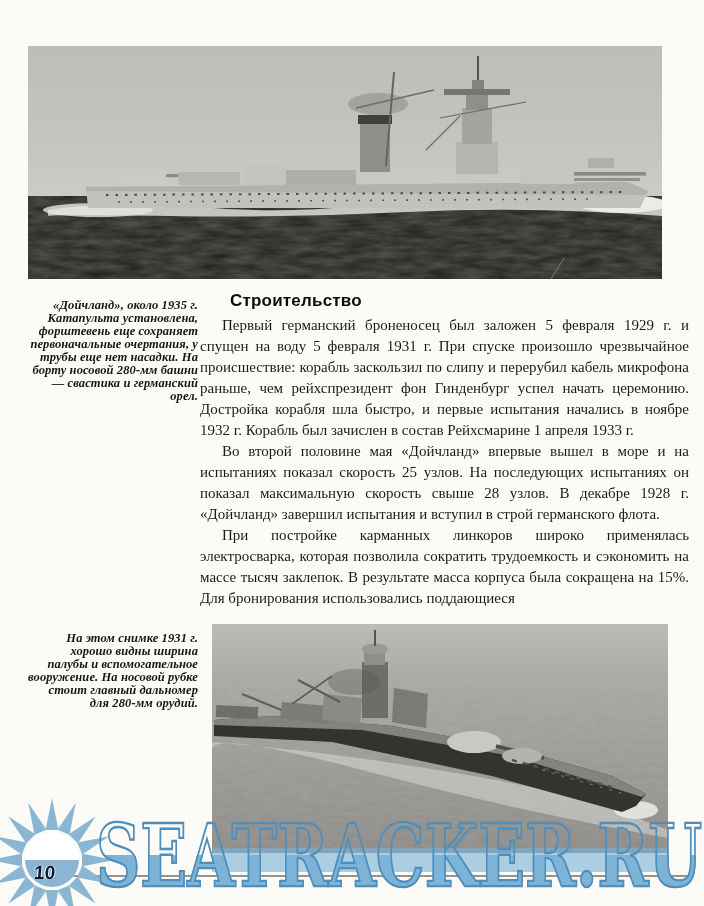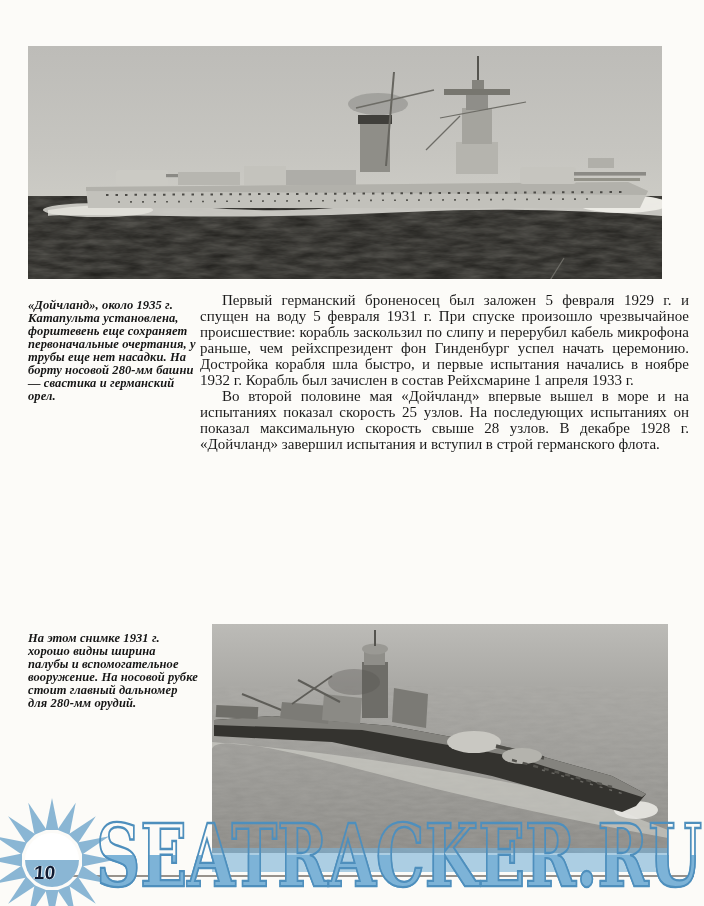--- a/index.html
+++ b/index.html
@@ -13,35 +13,35 @@
   .photo svg{display:block;}
   #photo-top{left:28px;top:46px;width:634px;height:233px;}
   #photo-bottom{left:212px;top:624px;width:456px;height:229px;}
 
   
   .caption{
     position:absolute;left:28px;width:170px;
     font-family:"Liberation Serif", serif;
     font-style:italic;font-weight:bold;
     font-size:12.5px;line-height:13px;
-    text-align:left;color:#151515;
+    text-align:right;color:#151515;
     letter-spacing:0.1px;
   }
   #caption-top{top:299px;}
   #caption-bottom{top:632px;}
 
   
   #article{position:absolute;left:200px;top:292px;width:489px;color:#1b1b1b;}
   #article h2{
     font-family:"Liberation Sans", sans-serif;
     font-size:17px;line-height:18px;font-weight:bold;
     margin:0 0 5px 30px;letter-spacing:0.2px;color:#0d0d0d;
   }
   #article p{
-    margin:0;font-size:15px;line-height:16px;
+    margin:0;font-size:15px;line-height:21px;
     text-align:justify;text-indent:22px;
   }
 
   
   #footer-rule{position:absolute;left:64px;top:875px;width:630px;height:2px;background:#97928c;}
   #wm-band{position:absolute;left:212px;top:848px;width:456px;height:24px;background:rgba(122,177,214,0.62);}
   #sun-logo{position:absolute;left:-12px;top:794px;width:132px;height:132px;}
   #watermark-text{position:absolute;left:0;top:796px;width:704px;height:110px;}
   #page-number{
     position:absolute;left:34px;top:862px;
@@ -106,22 +106,24 @@
     <rect x="492" y="121" width="56" height="17" rx="3" fill="#c6c5bf"></rect>
     <rect x="546" y="126" width="72" height="3.6" fill="#8b8a85"></rect>
     <rect x="546" y="132" width="66" height="3" fill="#939289"></rect>
     <rect x="560" y="112" width="26" height="10" fill="#b0afa9"></rect>
   </svg>
 </div>
 
 <div class="caption" id="caption-top">«Дойчланд», около 1935 г. Катапульта установлена, форштевень еще сохраняет первоначальные очертания, у трубы еще нет насадки. На борту носовой 280-мм башни — свастика и германский орел.</div>
 
 <div id="article">
+  <h2>Строительство</h2>
   <p>Первый германский броненосец был заложен 5 февраля 1929 г. и спущен на воду 5 февраля 1931 г. При спуске произошло чрезвычайное происшествие: корабль заскользил по слипу и перерубил кабель микрофона раньше, чем рейхспрезидент фон Гинденбург успел начать церемонию. Достройка корабля шла быстро, и первые испытания начались в ноябре 1932 г. Корабль был зачислен в состав Рейхсмарине 1 апреля 1933 г.</p>
   <p>Во второй половине мая «Дойчланд» впервые вышел в море и на испытаниях показал скорость 25 узлов. На последующих испытаниях он показал максимальную скорость свыше 28 узлов. В декабре 1928 г. «Дойчланд» завершил испытания и вступил в строй германского флота.</p>
+  <p>При постройке карманных линкоров широко применялась электросварка, которая позволила сократить трудоемкость и сэкономить на массе тысяч заклепок. В результате масса корпуса была сокращена на 15%. Для бронирования использовались поддающиеся</p>
 </div>
 
 <div class="caption" id="caption-bottom">На этом снимке 1931 г. хорошо видны ширина палубы и вспомогательное вооружение. На носовой рубке стоит главный дальномер для 280-мм орудий.</div>
 
 <div class="photo" id="photo-bottom">
   <svg width="456" height="229" viewBox="0 0 456 229">
     <defs>
       <linearGradient id="sky2" x1="0" y1="0" x2="0" y2="1">
         <stop offset="0" stop-color="#bcbbb7"></stop>
           <stop offset="1" stop-color="#a9a8a4"></stop>

